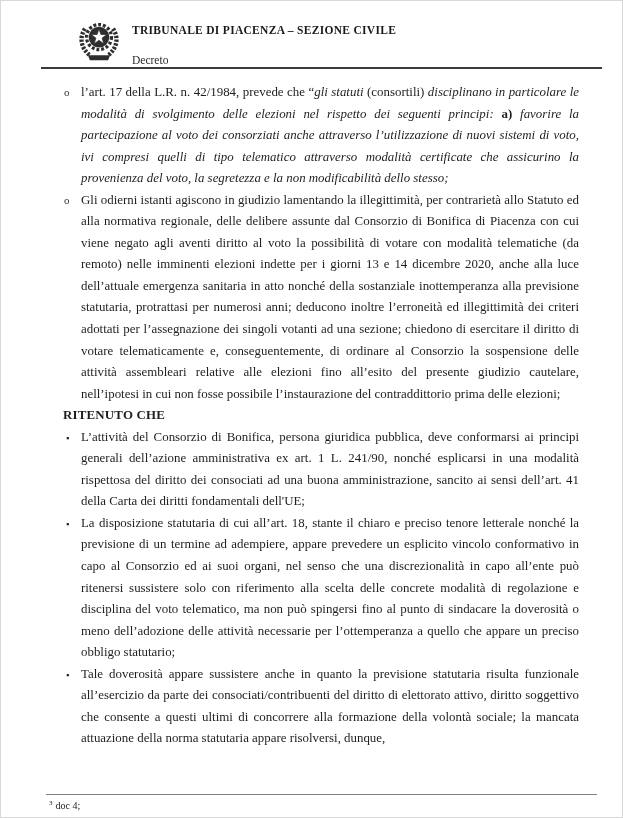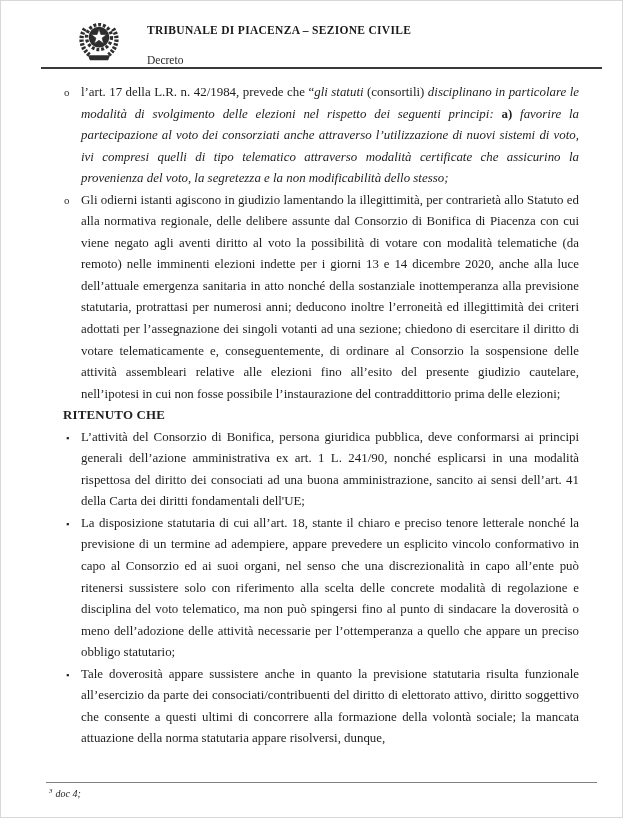--- a/index.html
+++ b/index.html
@@ -13,21 +13,21 @@
     font-family: "Liberation Serif", serif;
     color: #1e1e1e;
     overflow: hidden;
   }
   .header {
     position: absolute;
     top: 16px;
     left: 74px;
     display: flex;
     align-items: flex-start;
-    gap: 24px;
+    gap: 9px;
   }
   .emblem { width: 48px; height: 45px; display: block; }
   .header-text { padding-top: 7px; }
   .court-title {
     font-weight: bold;
     font-size: 11.5px;
     letter-spacing: 0.3px;
     color: #1a1a1a;
     white-space: nowrap;
   }
@@ -58,23 +58,22 @@
   }
   .para.bullet-circle .bullet { font-size: 11px; color: #333; }
   .para.bullet-square .bullet { font-size: 9px; top: 1px; left: 3px; color: #1e1e1e; }
   .heading { font-weight: bold; letter-spacing: 0.2px; text-align: left; font-family: Liberation Serif, serif; }
   .s-i { font-style: italic; }
   .s-b { font-weight: bold; }
   .s-u { text-underline-offset: 2px; }
   .footnote-area {
     position: absolute;
     left: 45px;
-    bottom: 18px;
+    bottom: 6px;
     width: 551px;
-    font-style: italic;
   }
   .footnote-rule {
     border: none;
     border-top: 1px solid #808080;
     margin: 0 0 4px 0;
     width: 100%;
   }
   .footnote { font-size: 10px; color: #222; padding-left: 3px; }
   .footnote sup { font-size: 7px; margin-right: 3px; }
 </style>

